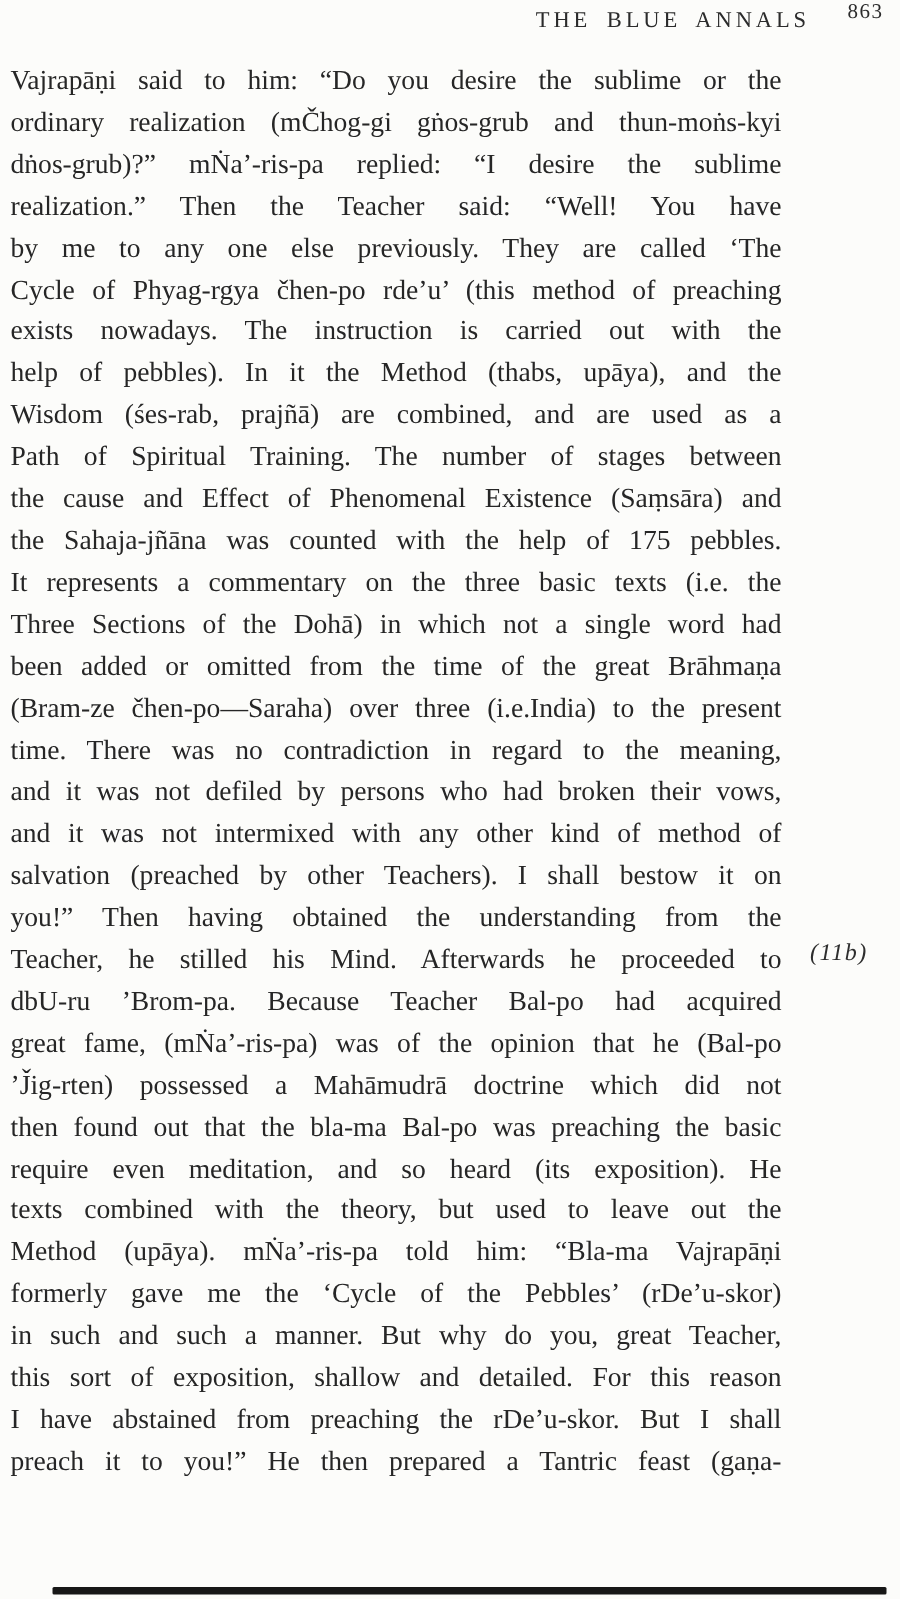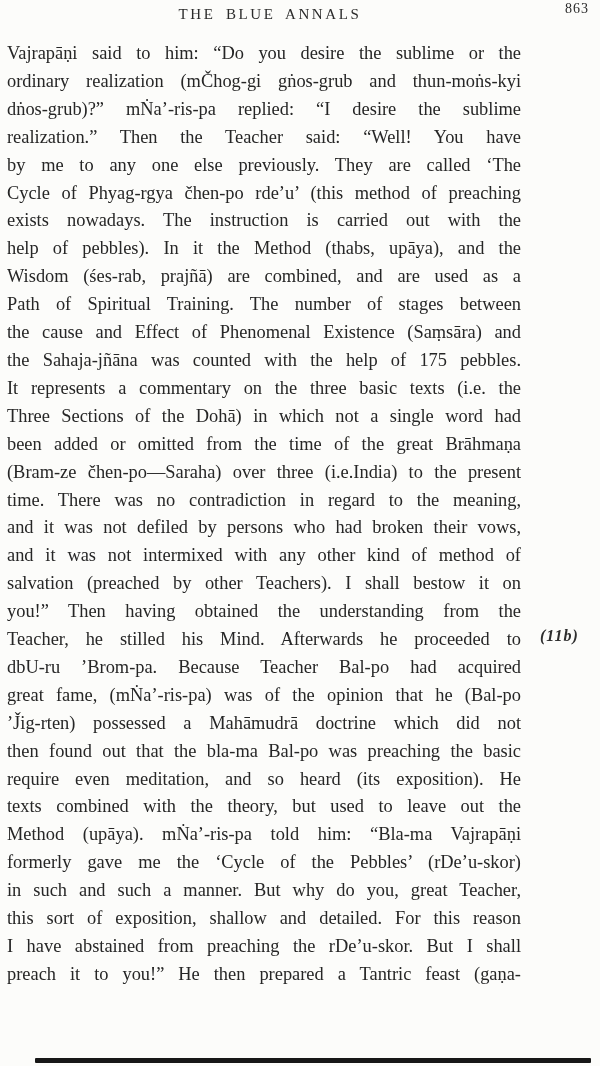--- a/index.html
+++ b/index.html
@@ -9,21 +9,21 @@
     font-family: "Liberation Serif", serif;
     color: #242424;
     position: relative;
     overflow: hidden;
   }
   .page { position: absolute; inset: 0; }
 
   .running-title {
     position: absolute;
     top: 6px; left: 0; right: 60px;
-    text-align: center;
+    text-align: right;
     font-size: 15px;
     letter-spacing: 2.6px;
     word-spacing: 4px;
     color: #2b2b2b;
   }
   .page-number {
     position: absolute;
     top: 1px; right: 11px;
     font-size: 14px;
     letter-spacing: 1px;
@@ -44,21 +44,20 @@
     color: #262626;
   }
 
   .margin-note {
     position: absolute;
     left: 540px; top: 627px;
     font-size: 16px;
     letter-spacing: 1px;
     color: #2e2e2e;
     font-style: italic;
-    font-weight: bold;
   }
 
   .folio-number {
     position: absolute;
     left: 39px; top: 1030px;
     font-size: 20px;
     letter-spacing: 1.5px;
     color: #2b2b2b;
     margin-top: 34px;
   }

